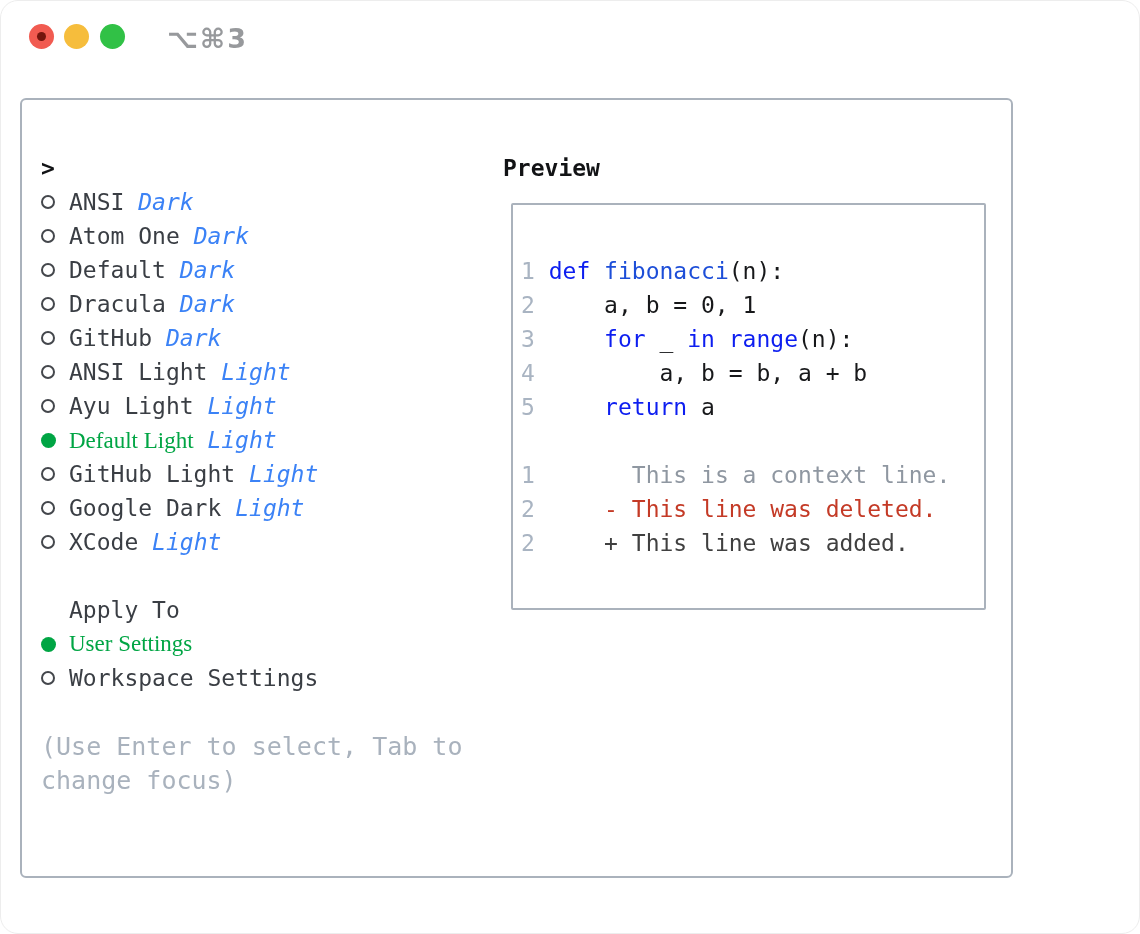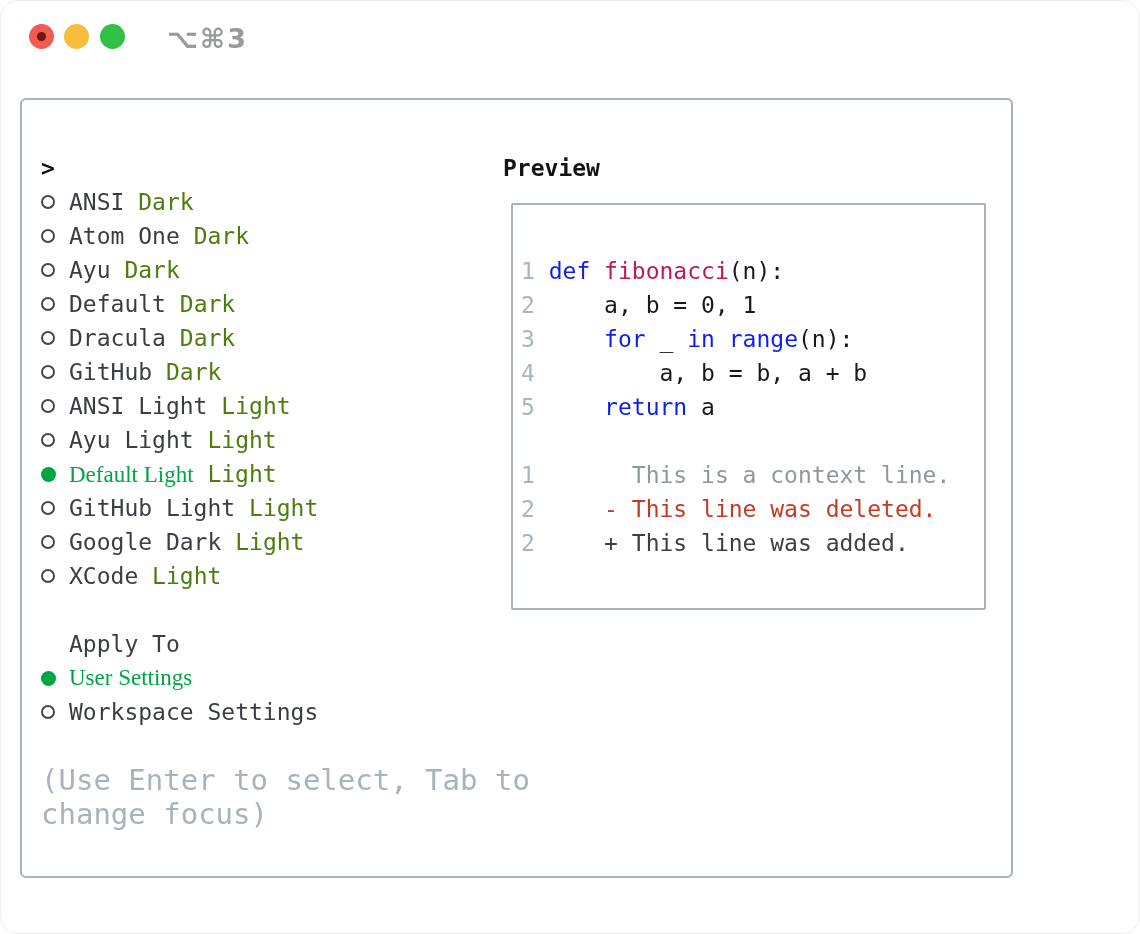--- a/index.html
+++ b/index.html
@@ -38,45 +38,45 @@
     padding-left:19px; font-size:23px; color:#3a3e44; white-space:pre;
   }
   .row.header { font-weight:bold; color:#121315; }
   .marker { width:28px; flex:none; display:flex; align-items:center; }
   .caret { font-weight:bold; color:#121315; }
   .radio {
     width:14px; height:14px; border:2px solid #44474c; border-radius:50%;
   }
   .radio.sel { width:15px; height:15px; border:none; background:#00a544; }
   .name.sel-green { color:#00a544;font-family:Liberation Serif, serif; }
-  .suffix { color:#4d7c0f; }
+  .suffix { color:#3b82f6;font-style:italic; }
   .spacer { height:34px; }
   .hint {
     height:34px; display:flex; align-items:center; padding-left:19px;
-    font-size:29px; color:#a9b2bd; white-space:pre;
+    font-size:25px; color:#a9b2bd; white-space:pre;
   }
 
   
   .preview-title {
     position:absolute; left:481px; top:51px; height:34px; line-height:34px;
     font-size:23px; font-weight:bold; color:#121315;
   }
   .preview-box {
     position:absolute; left:489px; top:103px; width:475px; height:407px;
     border:2px solid #aab2bc; border-radius:2px; background:#ffffff;
   }
   .code {
     margin:0; padding:49px 6px 0 8px;
     font-family:"DejaVu Sans Mono","Liberation Mono",monospace;
     font-size:23px; line-height:34px;
   }
   .code .line { height:34px; white-space:pre; }
   .ln  { color:#a9b4c2; }
   .kw  { color:#0d1ef0; }
-  .fn  { color:#be185d; }
+  .fn  { color:#1d4ed8; }
   .pl  { color:#17181a; }
   .ctx { color:#8f97a1; }
   .del { color:#c43a26; }
   .add { color:#404040; }
 </style>
 </head>
 <body>
 
 <div class="window">
 
@@ -87,21 +87,20 @@
     <div class="light yellow"></div>
     <div class="light green"></div>
     <div class="title">⌥⌘3</div>
   </div>
 
   <div class="panel">
     <div class="left-col" id="left-col">
         <div class="row header"><span class="marker"><span class="caret">&gt;</span></span></div>
         <div class="row"><span class="marker"><span class="radio"></span></span><span><span class="name">ANSI</span><span> </span><span class="suffix">Dark</span></span></div>
         <div class="row"><span class="marker"><span class="radio"></span></span><span><span class="name">Atom One</span><span> </span><span class="suffix">Dark</span></span></div>
-        <div class="row"><span class="marker"><span class="radio"></span></span><span><span class="name">Ayu</span><span> </span><span class="suffix">Dark</span></span></div>
         <div class="row"><span class="marker"><span class="radio"></span></span><span><span class="name">Default</span><span> </span><span class="suffix">Dark</span></span></div>
         <div class="row"><span class="marker"><span class="radio"></span></span><span><span class="name">Dracula</span><span> </span><span class="suffix">Dark</span></span></div>
         <div class="row"><span class="marker"><span class="radio"></span></span><span><span class="name">GitHub</span><span> </span><span class="suffix">Dark</span></span></div>
         <div class="row"><span class="marker"><span class="radio"></span></span><span><span class="name">ANSI Light</span><span> </span><span class="suffix">Light</span></span></div>
         <div class="row"><span class="marker"><span class="radio"></span></span><span><span class="name">Ayu Light</span><span> </span><span class="suffix">Light</span></span></div>
         <div class="row"><span class="marker"><span class="radio sel"></span></span><span><span class="name sel-green">Default Light</span><span> </span><span class="suffix">Light</span></span></div>
         <div class="row"><span class="marker"><span class="radio"></span></span><span><span class="name">GitHub Light</span><span> </span><span class="suffix">Light</span></span></div>
         <div class="row"><span class="marker"><span class="radio"></span></span><span><span class="name">Google Dark</span><span> </span><span class="suffix">Light</span></span></div>
         <div class="row"><span class="marker"><span class="radio"></span></span><span><span class="name">XCode</span><span> </span><span class="suffix">Light</span></span></div>
         <div class="spacer"></div>

